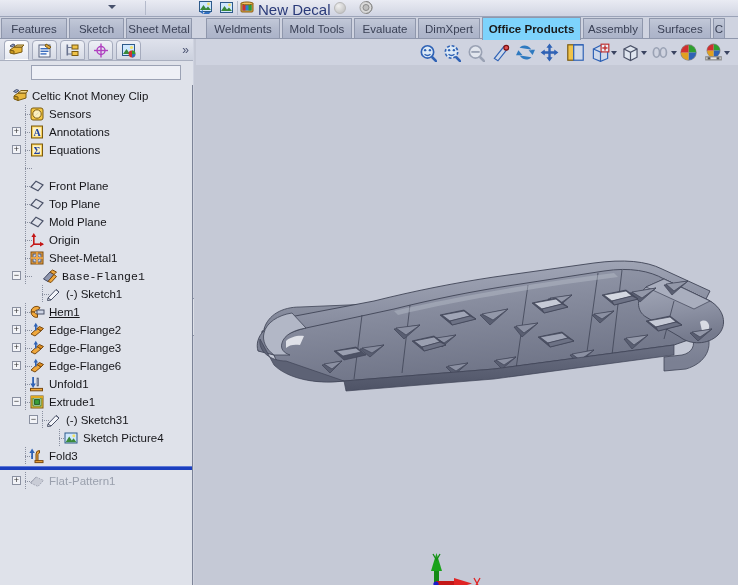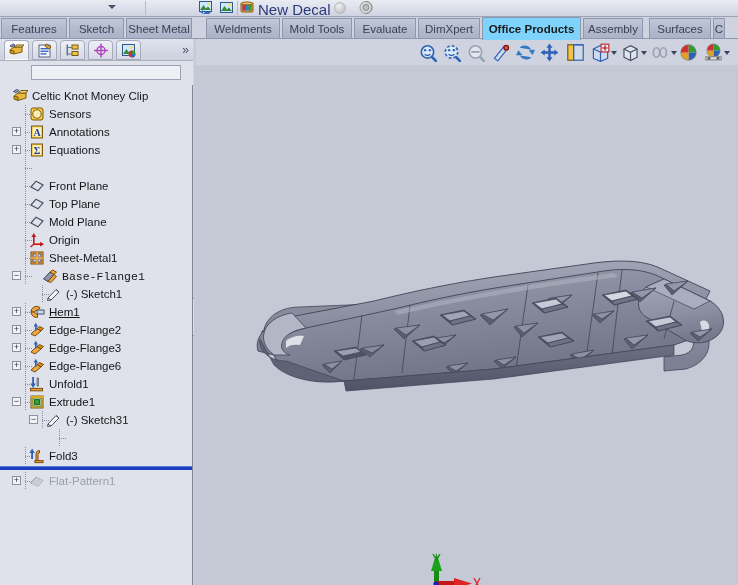--- a/index.html
+++ b/index.html
@@ -558,20 +558,30 @@
             <svg width="16" height="16" viewBox="0 0 16 16">
               <path d="M2 12 L10 3.5 L13 6 L5 14 L1.5 14.5 Z" fill="#f3f5fa" stroke="#4b5268"></path>    
               <path d="M10 3.5 L13 6" stroke="#4b5268"></path>    
               <path d="M2 12 L5 14" stroke="#4b5268"></path>
             </svg>
           </span>
           <span class="tlabel">(-) Sketch31</span>
         </div>
         <div class="dotted-v" style="left: 59px; top: 344px; height: 18px;"></div>
         <div class="dotted-h" style="left: 59px; top: 353px; width: 8px;"></div>
+        <div class="trow" style="top: 344px; left: 63px;">
+          <span class="tico">
+            <svg width="16" height="16" viewBox="0 0 16 16">
+              <rect x="2" y="3" width="12" height="10" fill="#cfe8ff" stroke="#2d5a8a"></rect>    
+              <path d="M2.6 12.2 L6.2 6.5 L8.8 10.4 L10.6 8.2 L13.4 12.2 Z" fill="#3a8a3a"></path>    
+              <circle cx="10.8" cy="5.8" r="1.5" fill="#f2e26a"></circle>
+            </svg>
+          </span>
+          <span class="tlabel">Sketch Picture4</span>
+        </div>
         <div class="dotted-v" style="left: 25px; top: 362px; height: 18px;"></div>
         <div class="dotted-h" style="left: 25px; top: 371px; width: 8px;"></div>
         <div class="trow" style="top: 362px; left: 29px;">
           <span class="tico">
             <svg width="16" height="16" viewBox="0 0 16 16">
               <rect x="2.2" y="3" width="1.8" height="8" fill="#2f62b5"></rect>    
               <path d="M0.4 5 L3.1 0.6 L5.8 5 Z" fill="#2f62b5"></path>    
               <path d="M7 13 L7 6 A3.5 3.5 0 0 1 10.5 2.5 L10.5 5 A1.5 1.5 0 0 0 9 6.5 L9 13 Z" fill="#f0a83c" stroke="#7a4a10"></path>    
               <rect x="6" y="12.6" width="8" height="2" fill="#f0a83c" stroke="#7a4a10"></rect>
             </svg>

